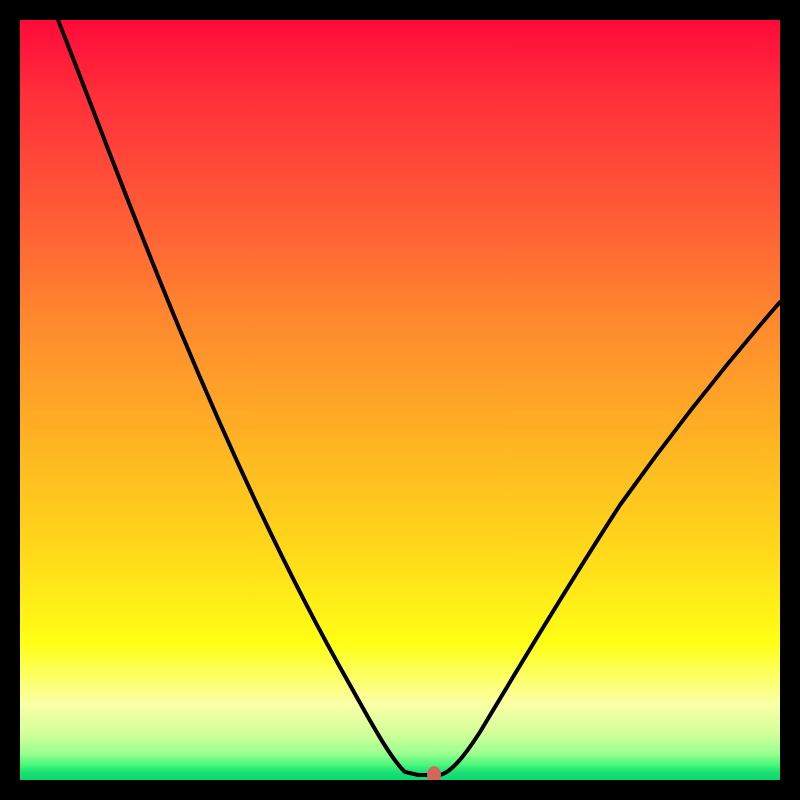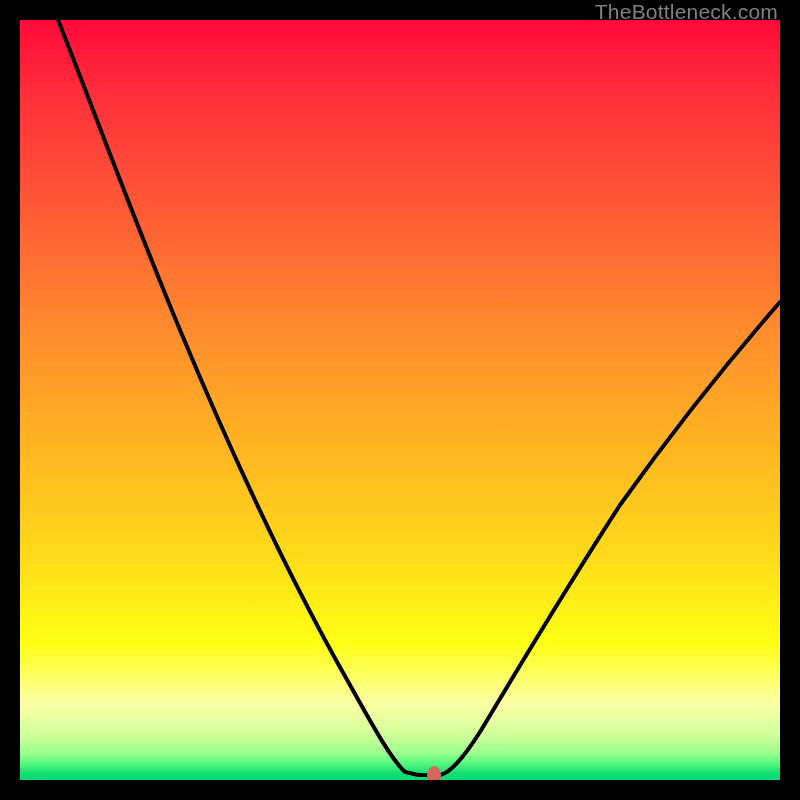--- a/index.html
+++ b/index.html
@@ -93,14 +93,13 @@
                L 398 755
                L 420 755
                C 430 753, 442 740, 460 712
                C 500 645, 545 570, 600 485
                C 650 415, 705 345, 760 282"></path>
     </svg>
 
     <div class="marker"></div>
   </div>
 
-  <div class="watermark">TheBottleneck.com</div>
 </div>
 
 </body></html>

